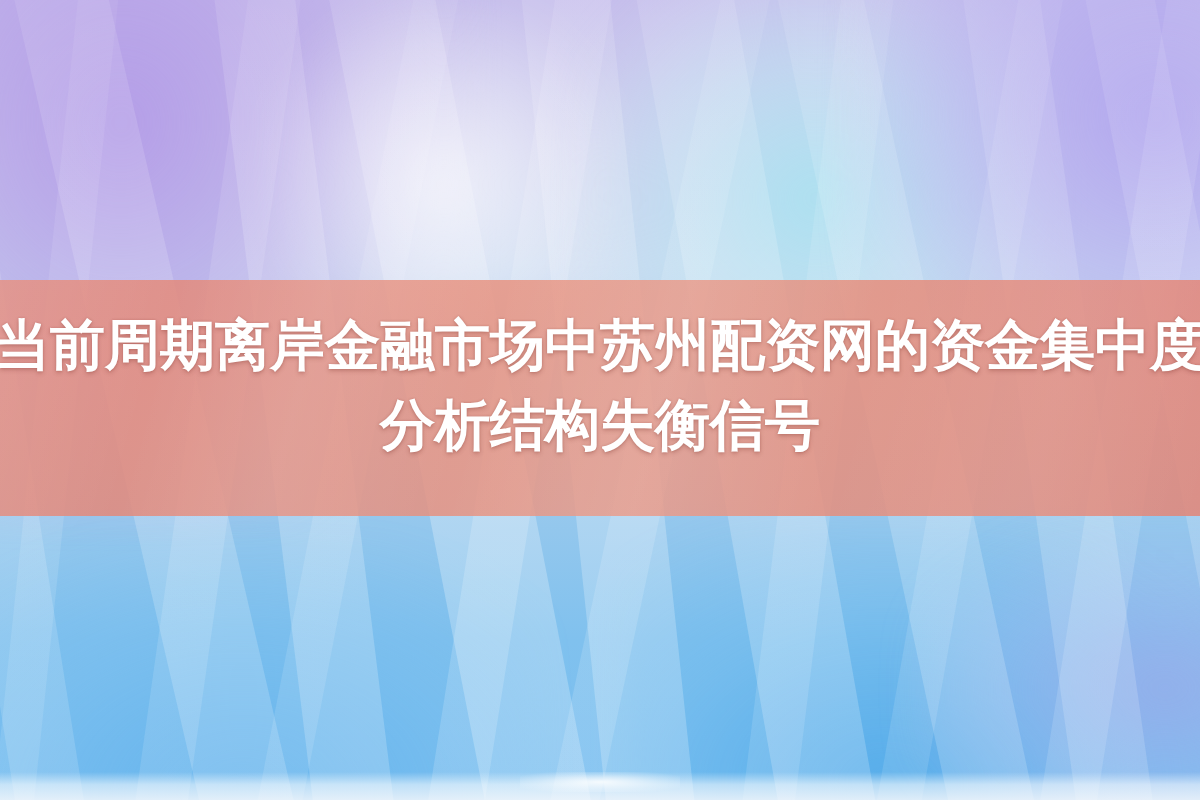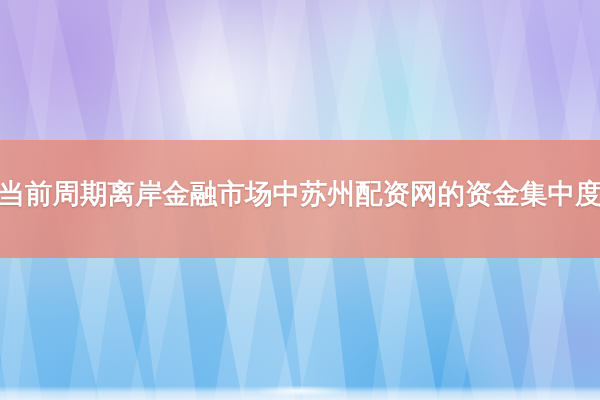--- a/index.html
+++ b/index.html
@@ -252,18 +252,19 @@
       <div class="ray" style="left: 92%; width: 28px; transform: rotate(9deg); background: linear-gradient(rgba(255, 255, 255, 0) 0%, rgba(255, 255, 255, 0.082) 22%, rgba(255, 255, 255, 0.15) 58%, rgba(255, 255, 255, 0.13) 82%, rgba(255, 255, 255, 0.043) 100%);"></div>
       <div class="ray" style="left: 97%; width: 34px; transform: rotate(-11deg); background: linear-gradient(rgba(255, 255, 255, 0) 0%, rgba(255, 255, 255, 0.094) 22%, rgba(255, 255, 255, 0.17) 58%, rgba(255, 255, 255, 0.145) 82%, rgba(255, 255, 255, 0.05) 100%);"></div>
     </div>
 
   <div class="band">
     <div class="band-sheen"></div>
   </div>
 
   <div class="title-wrap">
     <div class="title-line l1">当前周期离岸金融市场中苏州配资网的资金集中度</div>
+    <div class="title-line l2">分析结构失衡信号</div>
   </div>
 
   <div class="bottom-strip"></div>
   <div class="bottom-mark"></div>
 
 </div>
 
 </body></html>

